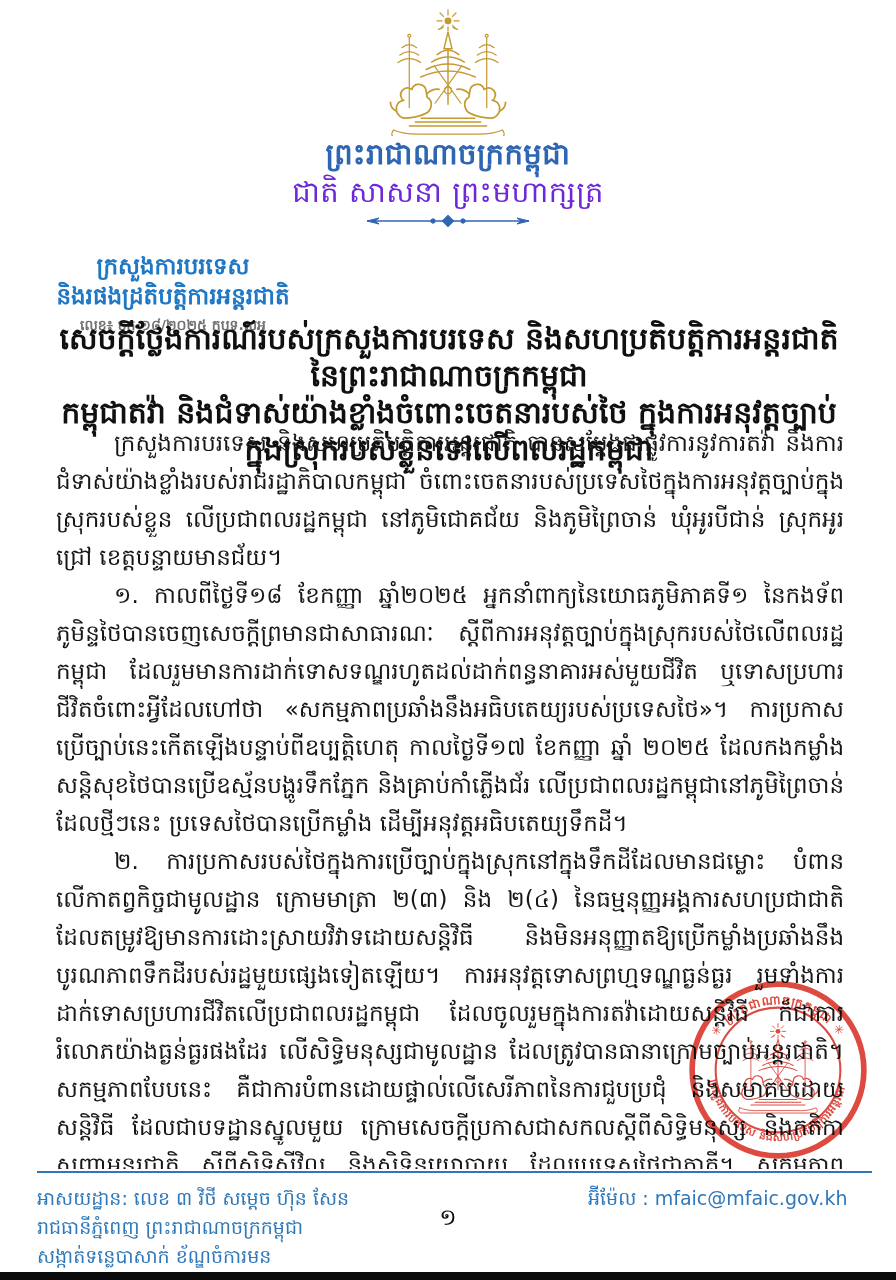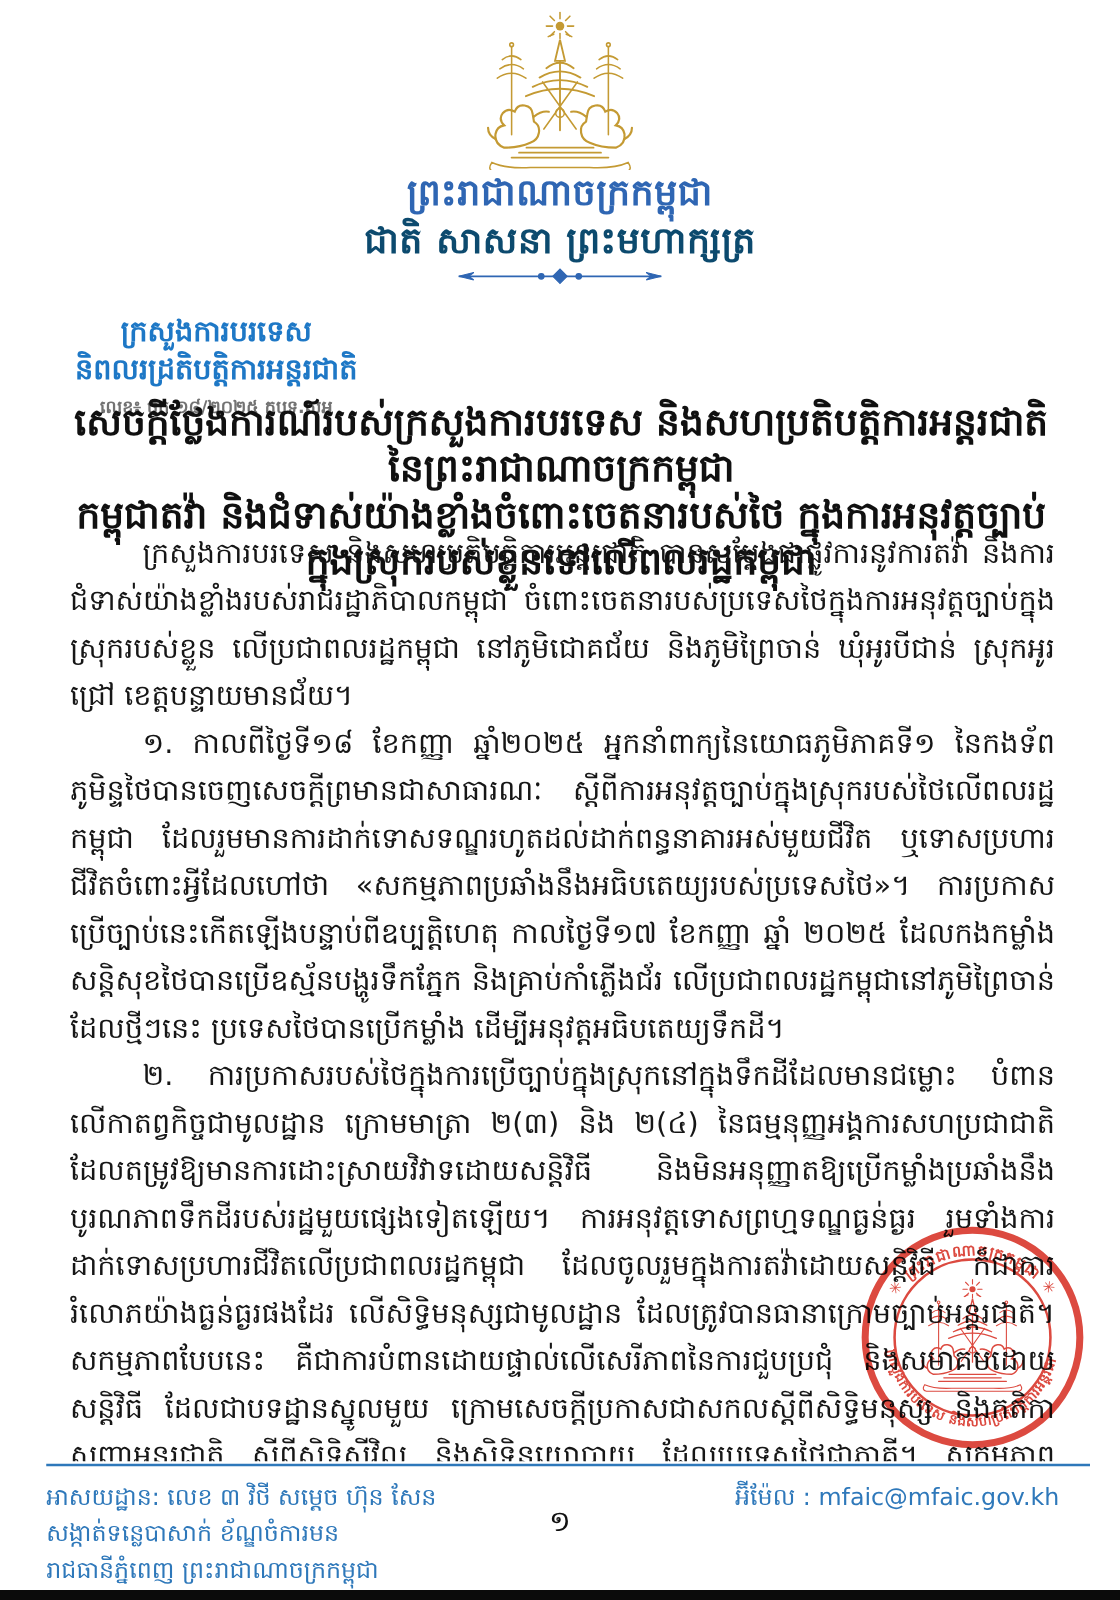--- a/index.html
+++ b/index.html
@@ -9,21 +9,21 @@
     font-family:"DejaVu Sans", sans-serif;
   }
   
   .arms{position:absolute;left:373px;top:6px;width:150px;height:130px;color:#c49a33;}
   .kingdom-title{
     position:absolute;left:0;right:0;top:136px;text-align:center;
     font-size:29px;font-weight:bold;color:#2f66b3;letter-spacing:.5px;
   }
   .motto{
     position:absolute;left:0;right:0;top:174px;text-align:center;
-    font-size:29px;font-weight:bold;color:#0c4a6e;letter-spacing:.5px;
+    font-size:29px;font-weight:normal;color:#6d28d9;letter-spacing:.5px;
   }
   .ornament{position:absolute;left:50%;top:214px;transform:translateX(-50%);color:#2f66b3;}
   
   .letterhead{position:absolute;left:14px;top:212px;width:318px;text-align:center;margin-top:39px;}
   .ministry-line{font-size:23px;font-weight:bold;color:#1e78c6;line-height:30px;}
   .reference{font-size:14px;color:#737373;margin-top:5px;font-weight:bold;}
   
   .doc-title{
     position:absolute;left:54px;top:320px;width:790px;text-align:center;
     font-size:30px;font-weight:bold;line-height:37px;color:#101010;
@@ -133,21 +133,21 @@
       <path d="M4,7 l12,-3 -4,3 4,3 z"></path>
       <path d="M166,7 l-12,-3 4,3 -4,3 z"></path>
       <rect x="81" y="3" width="8" height="8" transform="rotate(45 85 7)"></rect>
       <circle cx="70" cy="7" r="2.2"></circle>
         <circle cx="100" cy="7" r="2.2"></circle>
     </g>
   </svg>
 
   <div class="letterhead">
     <div class="ministry-line">ក្រសួងការបរទេស</div>
-    <div class="ministry-line">និពលរដ្រតិបត្តិការអន្តរជាតិ</div>
+    <div class="ministry-line">និងរផងដ្រតិបត្តិការអន្តរជាតិ</div>
     <div class="reference">លេខ៖ ចក ១៨/២០២៥ កបទ.សអ</div>
   </div>
 
   <div class="doc-title">
     <div>សេចក្តីថ្លែងការណ៍របស់ក្រសួងការបរទេស និងសហប្រតិបត្តិការអន្តរជាតិនៃព្រះរាជាណាចក្រកម្ពុជា</div>
     <div>កម្ពុជាតវ៉ា និងជំទាស់យ៉ាងខ្លាំងចំពោះចេតនារបស់ថៃ ក្នុងការអនុវត្តច្បាប់</div>
     <div>ក្នុងស្រុករបស់ខ្លួនទៅលើពលរដ្ឋកម្ពុជា</div>
   </div>
 
   <div class="body-text">
@@ -171,22 +171,22 @@
     </text>
     <g transform="translate(39,42) scale(0.34)">
       <use href="#arms-core"></use>
     </g>
   </svg>
 
   <div class="footer-rule"></div>
 
   <div class="footer-address">
     <div>អាសយដ្ឋាន: លេខ ៣ វិថី សម្តេច ហ៊ុន សែន</div>
+    <div>រាជធានីភ្នំពេញ ព្រះរាជាណាចក្រកម្ពុជា</div>
     <div>សង្កាត់ទន្លេបាសាក់ ខ័ណ្ឌចំការមន</div>
-    <div>រាជធានីភ្នំពេញ ព្រះរាជាណាចក្រកម្ពុជា</div>
   </div>
 
   <div class="page-number">១</div>
 
   <div class="footer-contacts">
     <div>អ៊ីម៉ែល : mfaic@mfaic.gov.kh</div>
   </div>
 
   <div class="scan-edge"></div>
 </div>

